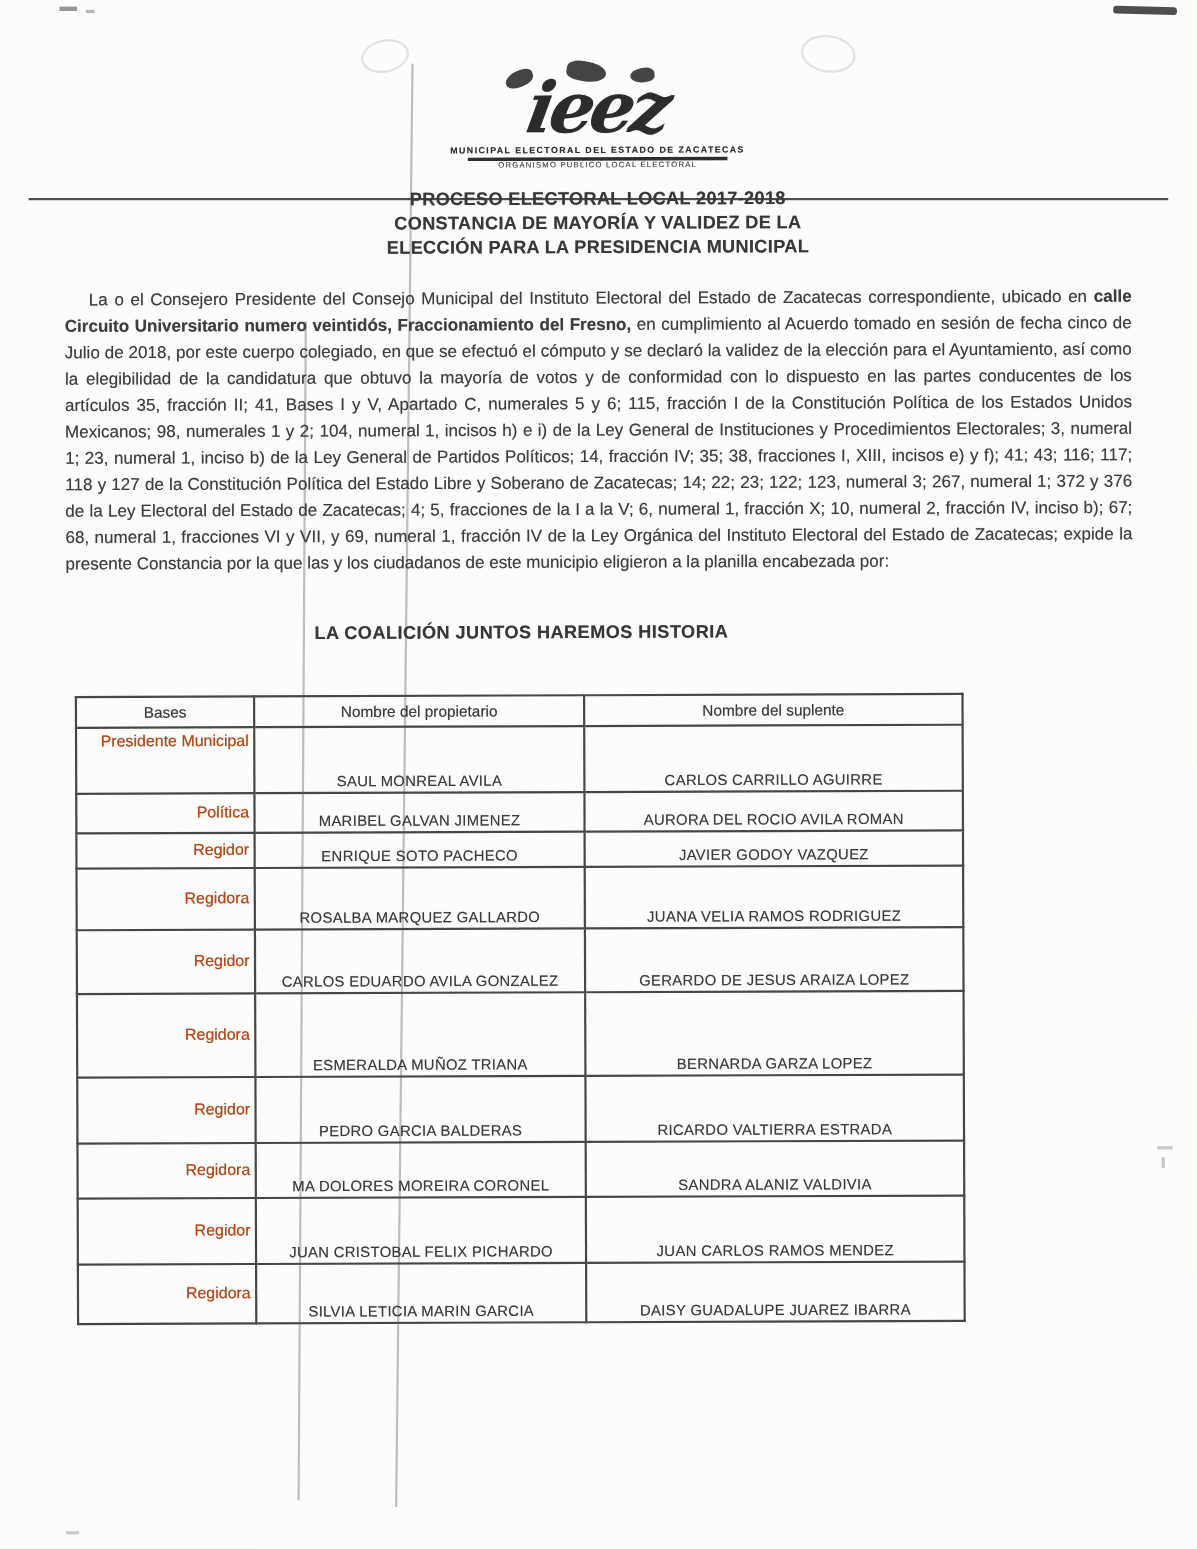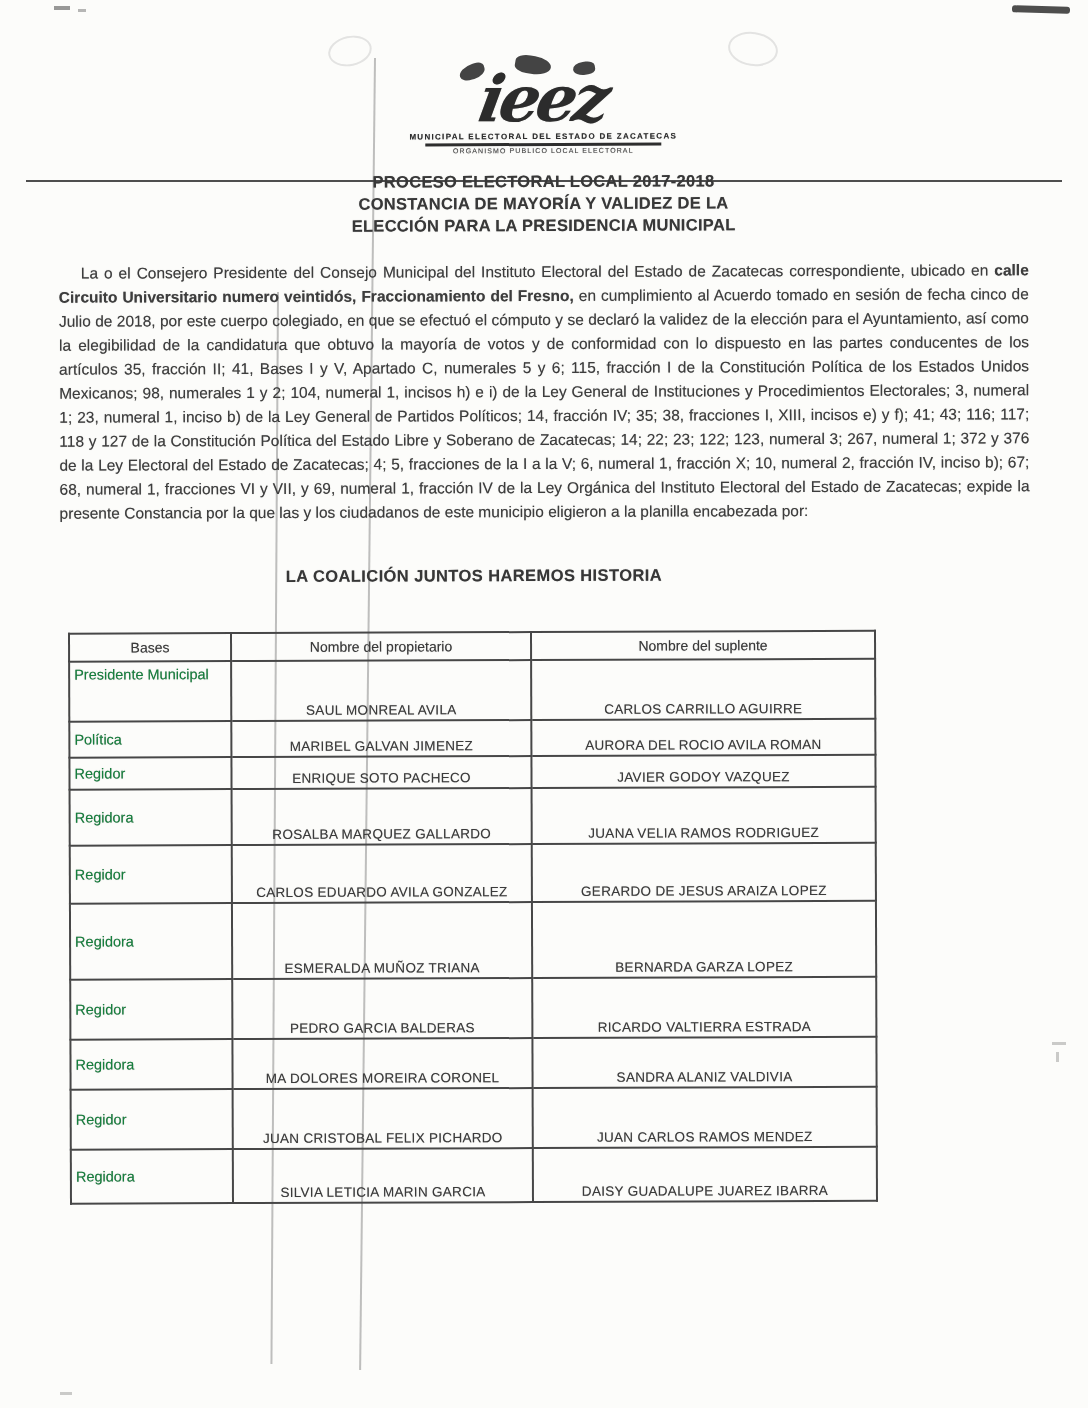--- a/index.html
+++ b/index.html
@@ -44,21 +44,21 @@
   .titles{text-align:center;margin-top:16px;font-weight:bold;font-size:16.5px;line-height:22px;letter-spacing:.3px;color:#383838;}
   
   .body-text{margin-top:24px;font-size:15.5px;line-height:24px;text-align:justify;text-indent:22px;color:#3d3d3d;}
   .body-text .bold{font-weight:bold;}
   
   .coalition{margin-top:42px;margin-left:226px;font-weight:bold;font-size:16.5px;letter-spacing:.4px;color:#373737;}
   
   table.results{border-collapse:collapse;margin-top:46px;margin-left:8px;width:806px;table-layout:fixed;}
   table.results th,table.results td{border:2px solid #474747;padding:2px 4px;}
   table.results th{font-weight:normal;font-size:14px;height:22px;text-align:center;color:#3a3a3a;}
-  td.cargo{font-size:14.5px;text-align:left;padding-left:26px;vertical-align:middle;color:#15803d;}
+  td.cargo{font-size:14.5px;text-align:right;padding-left:26px;vertical-align:middle;color:#c2410c;}
   td.name{font-size:13.5px;letter-spacing:.3px;text-align:center;vertical-align:bottom;padding-bottom:8px;color:#3b3b3b;}
   tbody tr:nth-child(1){height:60px;} tbody tr:nth-child(1) td.cargo{vertical-align:top;padding-top:4px;}
   tbody tr:nth-child(2){height:36px;}
   tbody tr:nth-child(3){height:32px;}
   tbody tr:nth-child(4){height:56px;}
   tbody tr:nth-child(5){height:58px;}
   tbody tr:nth-child(6){height:76px;}
   tbody tr:nth-child(7){height:60px;}
   tbody tr:nth-child(8){height:50px;}
   tbody tr:nth-child(9){height:60px;}

